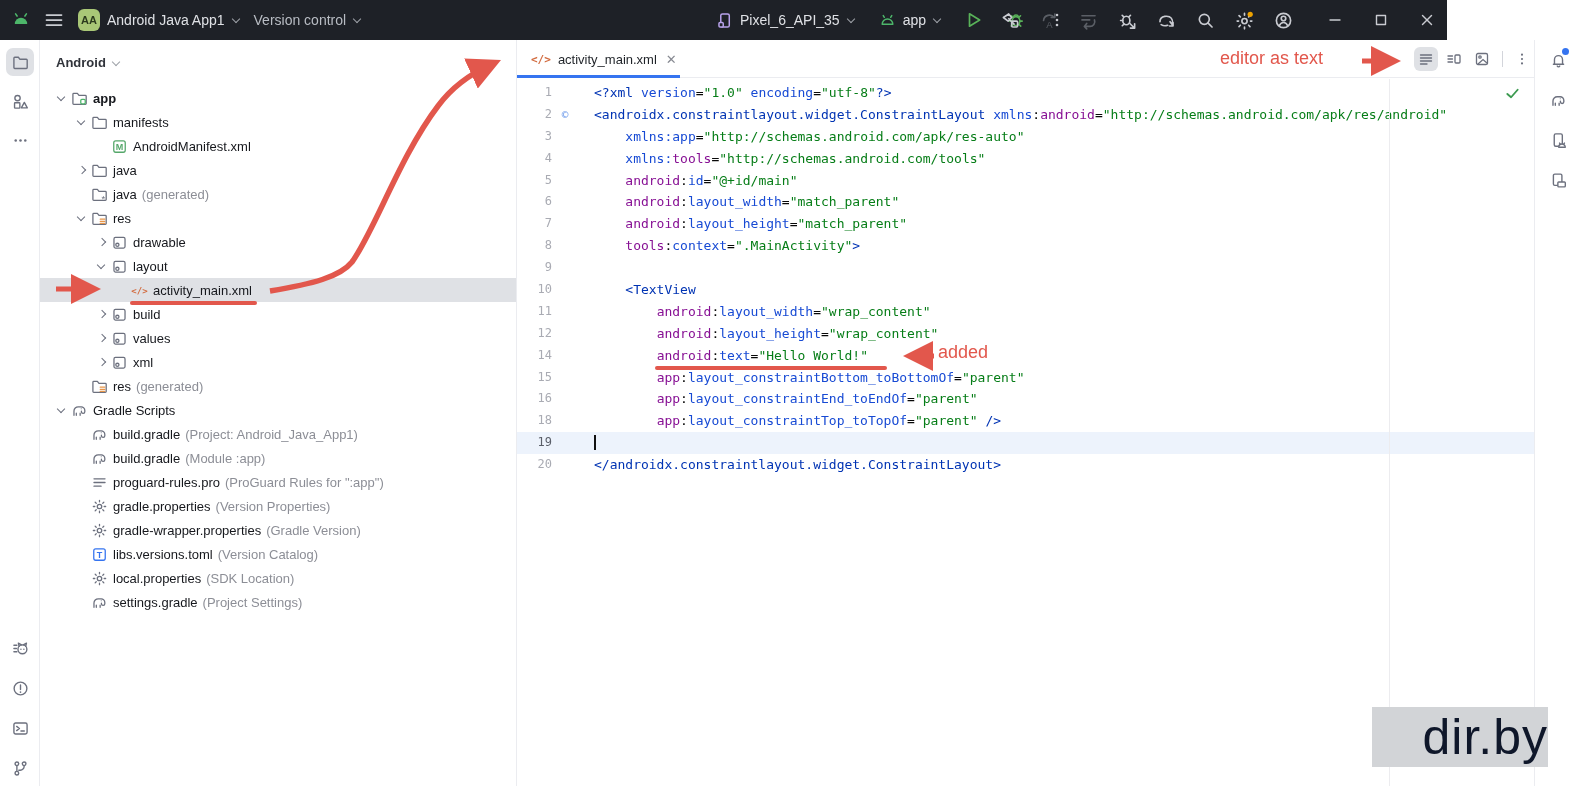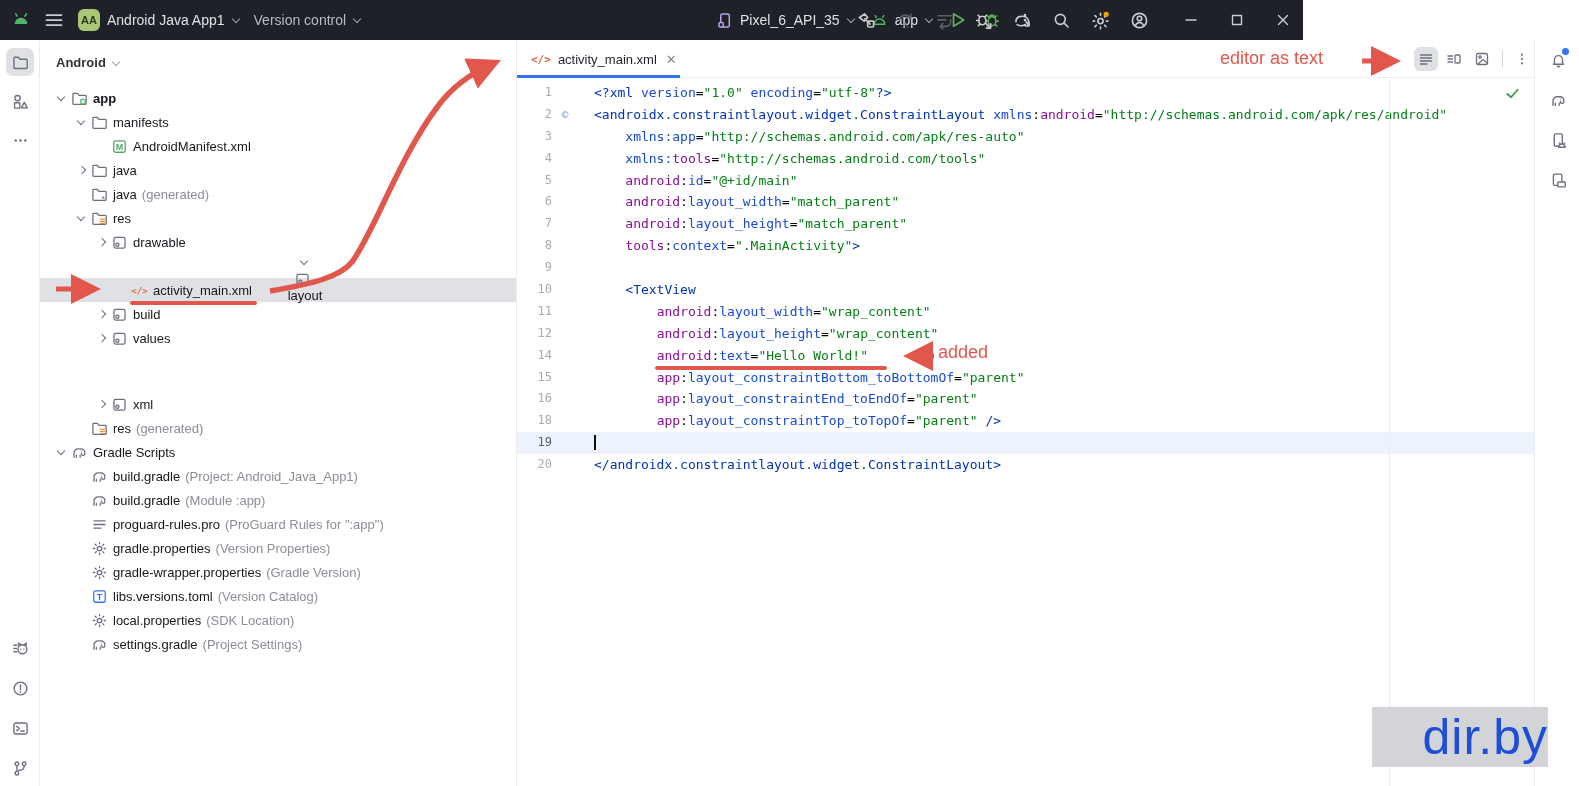--- a/index.html
+++ b/index.html
@@ -1,21 +1,21 @@
 <!DOCTYPE html>
 <html><head>
 <meta charset="utf-8">
 <style>
   html,body{margin:0;padding:0;background:#fff;}
   .app{position:relative;width:1579px;height:786px;overflow:hidden;background:#fff;
        font-family:"Liberation Sans",sans-serif;font-size:13px;color:#1f2328;-webkit-font-smoothing:antialiased;}
   
-  .titlebar{position:absolute;left:0;top:0;width:1303px;height:40px;background:#1e2127;}
+  .titlebar{position:absolute;left:0;top:0;width:1447px;height:40px;background:#1e2127;}
   .tb-left{position:absolute;left:12px;top:0;height:40px;display:flex;align-items:center;gap:14px;}
-  .tb-center{position:absolute;left:716px;top:0;height:40px;display:flex;align-items:center;gap:16px;}
+  .tb-center{position:absolute;left:716px;top:0;height:40px;display:flex;align-items:center;gap:24px;}
   .tb-right{position:absolute;right:12px;top:0;height:40px;display:flex;align-items:center;gap:20px;}
   .tb-widget{display:flex;align-items:center;gap:7px;cursor:default;}
   .tb-text{color:#dfe1e5;font-size:14px;}
   .tb-text.dim{color:#b8bcc3;}
   .avatar{width:22px;height:22px;border-radius:6px;background:#a9c777;color:#2c3a1e;
           font-size:11px;font-weight:bold;display:flex;align-items:center;justify-content:center;}
   .chev-dn{width:8px;height:8px;position:relative;}
   .chev-dn::after{content:'';position:absolute;left:1px;top:0;width:5px;height:5px;
         border-right:1.5px solid #9da1a8;border-bottom:1.5px solid #9da1a8;transform:rotate(45deg);}
   .tbico{display:flex;align-items:center;justify-content:center;}
@@ -78,21 +78,21 @@
   .caret{display:inline-block;width:2px;height:15px;background:#111;vertical-align:-3px;}
   .margin-line{position:absolute;left:872px;top:39px;bottom:0;width:1px;background:#ececef;}
   .insp-check{position:absolute;left:988px;top:46px;width:16px;height:16px;}
   .insp-check svg{stroke:#3c9a50;fill:none;stroke-width:2;stroke-linecap:round;stroke-linejoin:round;}
   
   .anno-svg{position:absolute;left:0;top:0;width:1579px;height:786px;pointer-events:none;z-index:60;}
   .anno-text{position:absolute;color:#e2574c;font-size:18px;z-index:61;font-family:"Liberation Sans",sans-serif;}
   
   .watermark{position:absolute;left:1372px;top:707px;width:176px;height:60px;background:#d2d4d7;z-index:40;
              display:flex;align-items:center;justify-content:flex-end;overflow:hidden;}
-  .watermark span{color:#1d4ed8;font-size:50px;line-height:58px;letter-spacing:1px;}
+  .watermark span{color:#0f172a;font-size:50px;line-height:58px;letter-spacing:1px;}
 </style>
 </head>
 <body>
 
 <div class="app">
 
   <div class="titlebar">
     <div class="tb-left">
       <span class="tbico">
         <svg width="18" height="18" viewBox="0 0 16 16">
@@ -366,21 +366,21 @@
         <div class="trow" style="padding-left: 54px;">
           <span class="chev right"></span>
           <span class="ico">
             <svg width="17" height="17" viewBox="0 0 16 16">
               <rect x="2.8" y="3.2" width="10.4" height="10" rx="1.4"></rect>
               <circle cx="6" cy="10.2" r="1.5"></circle>
             </svg>
           </span>
           <span class="tlabel">drawable</span>
         </div>
-        <div class="trow" style="padding-left: 54px; flex-direction: column;">
+        <div class="trow" style="padding-left: 54px;">
           <span class="chev down"></span>
           <span class="ico">
             <svg width="17" height="17" viewBox="0 0 16 16">
               <rect x="2.8" y="3.2" width="10.4" height="10" rx="1.4"></rect>
               <circle cx="6" cy="10.2" r="1.5"></circle>
             </svg>
           </span>
           <span class="tlabel">layout</span>
         </div>
         <div class="trow sel" style="padding-left: 74px;">
@@ -405,21 +405,21 @@
         <div class="trow" style="padding-left: 54px;">
           <span class="chev right"></span>
           <span class="ico">
             <svg width="17" height="17" viewBox="0 0 16 16">
               <rect x="2.8" y="3.2" width="10.4" height="10" rx="1.4"></rect>
               <circle cx="6" cy="10.2" r="1.5"></circle>
             </svg>
           </span>
           <span class="tlabel">values</span>
         </div>
-        <div class="trow" style="padding-left: 54px; margin-top: 42px;">
+        <div class="trow" style="padding-left: 54px;">
           <span class="chev right"></span>
           <span class="ico">
             <svg width="17" height="17" viewBox="0 0 16 16">
               <rect x="2.8" y="3.2" width="10.4" height="10" rx="1.4"></rect>
               <circle cx="6" cy="10.2" r="1.5"></circle>
             </svg>
           </span>
           <span class="tlabel">xml</span>
         </div>
         <div class="trow" style="padding-left: 34px;">

